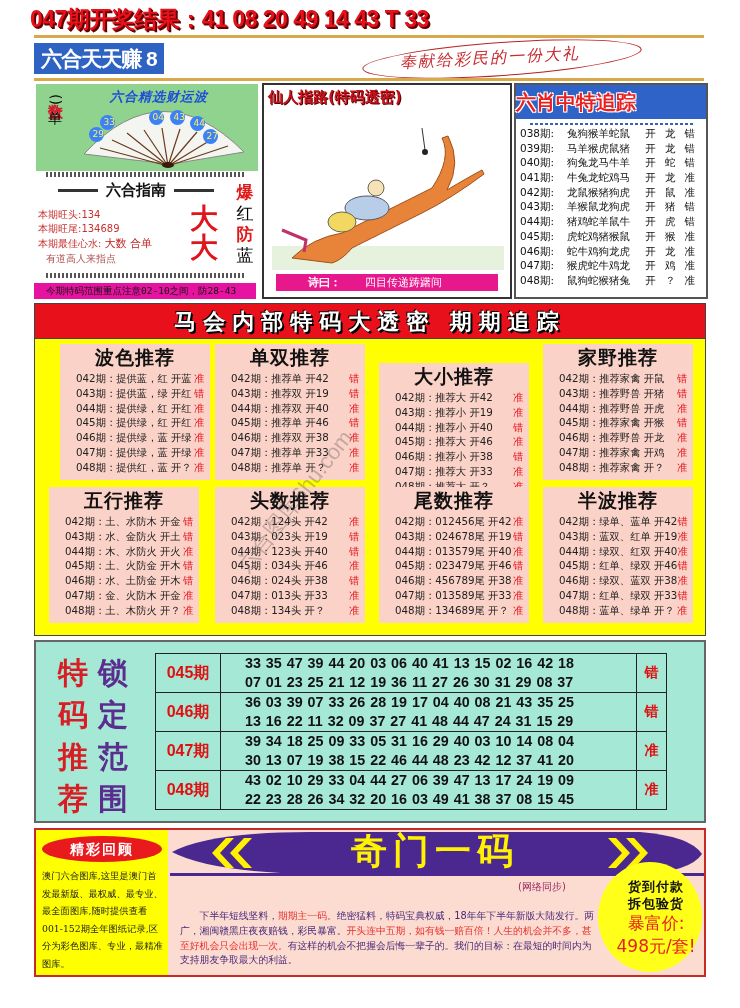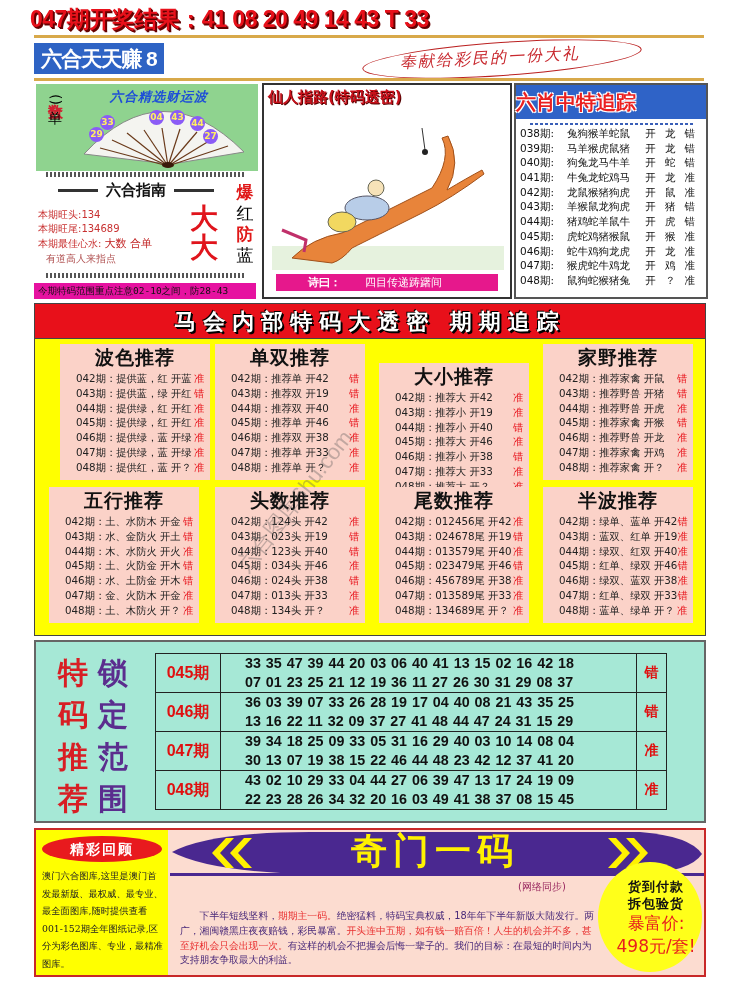--- a/index.html
+++ b/index.html
@@ -10,29 +10,29 @@
 .gold-line{left:34px;width:670px;height:3px;background:#d8a94a}
 .brand{left:34px;top:43px;width:130px;height:31px;background:#2e63c4;color:#fff;font-size:21px;font-weight:bold;text-align:center;line-height:31px;letter-spacing:-1px;font-family:"Liberation Sans",sans-serif}
 .slogan-oval{left:362px;top:42px;width:280px;height:34px;border:1.5px solid #b22;border-radius:50%;transform:rotate(-4deg)}
 .slogan{left:400px;top:48px;font-size:16px;color:#c8282e;font-style:italic;font-family:"DejaVu Serif",serif;transform:rotate(-3deg);letter-spacing:2px}
 
 .fan-box{left:36px;top:84px;width:222px;height:87px;background:#8fd38f}
 .heshu{left:44px;top:92px;width:22px;text-align:center;font-size:15px;font-weight:bold;color:#d02030;line-height:17px}
 .heshu .blk{color:#000;font-weight:normal}
 .fan{left:72px;top:88px;width:180px;height:80px}
 .fan-title{left:110px;top:88px;font-size:13px;color:#1d4ed8;font-weight:bold;font-style:italic;font-family:"DejaVu Serif",serif;letter-spacing:1px}
-.ball{width:15px;height:15px;border-radius:50%;background:#8b5cf6;color:#ffef60;font-size:9px;text-align:center;line-height:15px;font-weight:bold}
+.ball{width:15px;height:15px;border-radius:50%;background:#3b82f6;color:#ffef60;font-size:9px;text-align:right;line-height:15px;font-weight:normal}
 .wavy{left:46px;width:200px;height:5px;background:repeating-linear-gradient(90deg,#555 0 2px,#fff 2px 4px)}
 .guide-title{left:36px;top:181px;width:200px;text-align:center;font-size:15px;font-weight:bold;color:#111}
 .guide-title:before,.guide-title:after{content:"";display:inline-block;width:40px;height:3px;background:#333;vertical-align:middle;margin:0 8px}
 .info-line{left:38px;font-size:10px;color:#c83030;white-space:nowrap}
 .info-line.gray{color:#b05050;left:46px}
 .big-red{font-size:28px;color:#e0141c;font-weight:900;font-family:"DejaVu Serif",serif}
 .vert{left:234px;top:182px;width:22px;text-align:center;font-size:17px;line-height:21px}
-.range-bar{left:34px;top:283px;width:222px;height:16px;background:#e612a0;color:#111;font-size:9.5px;line-height:16px;padding-left:4px;white-space:nowrap;font-family:"DejaVu Sans Mono",monospace}
+.range-bar{left:34px;top:283px;width:222px;height:16px;background:#e612a0;color:#111;font-size:9.5px;line-height:16px;padding-left:12px;white-space:nowrap;font-family:"DejaVu Sans Mono",monospace}
 
 .mid{left:262px;top:83px;width:250px;height:216px;border:2px solid #333;background:#fff}
 .mid-title{left:268px;top:88px;font-size:15px;font-weight:900;color:#c8101a;text-shadow:1px 1px 0 #500;white-space:nowrap}
 .poem{left:276px;top:274px;width:222px;height:17px;background:#e6188c;color:#fff;font-size:11px;line-height:17px;white-space:nowrap}
 .poem .lab{margin-left:32px;font-weight:bold;margin-right:24px}
 
 .rp{left:514px;top:83px;width:194px;height:216px;border:2px solid #555;background:#fff}
 .rp-head{left:516px;top:85px;width:190px;height:34px;background:#2f63c7;color:#ea2020;font-size:20px;font-weight:900;text-align:left;line-height:34px;text-shadow:1px 1px 0 #fff,-1px -1px 0 #fff,1px -1px 0 #fff,-1px 1px 0 #fff}
 .rp-dash{left:530px;top:123px;width:164px;height:2px;background:repeating-linear-gradient(90deg,#3a5fb8 0 3px,#fff 3px 5px)}
 .rp-list{left:520px;top:127px;width:186px}

